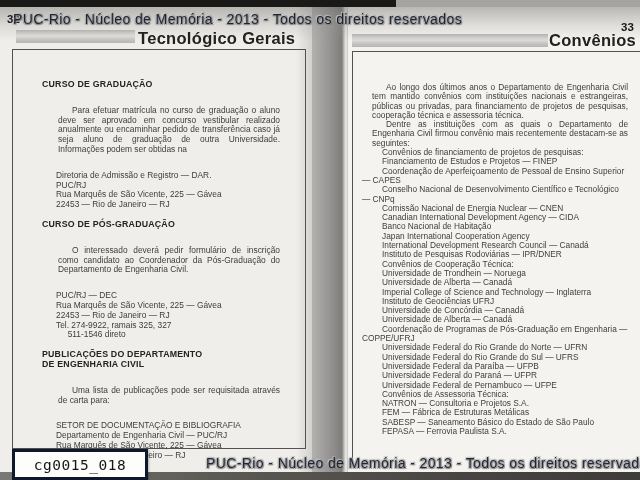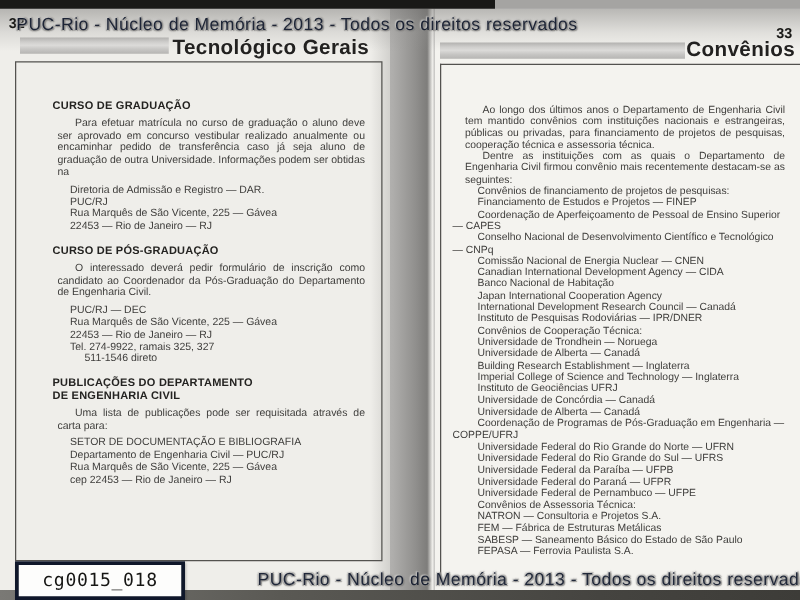--- a/index.html
+++ b/index.html
@@ -43,21 +43,21 @@
       opacity:.92;}
   .wm-top{left:13px;top:11px;}
   .wm-bottom{left:206px;top:455px;}
 
   
   .lcontent{position:absolute;left:42px;top:80px;width:254px;
             font-size:8.4px;line-height:9.8px;color:#3e3d3b;}
   .lcontent h3{font-size:8.8px;font-weight:bold;color:#242321;letter-spacing:.2px;
                margin:0 0 4px 0;white-space:pre-line;}
   .section{margin:0 0 10px 0;}
-  .lcontent p{margin:4px;text-indent:14px;text-align:justify;}
+  .lcontent p{margin:16px;text-indent:14px;text-align:justify;}
   .addr{margin-left:14px;white-space:pre-wrap;}
 
   
   .rcontent{position:absolute;left:362px;top:83px;width:266px;
             font-size:8.3px;line-height:9.3px;color:#3e3d3b;}
   .rcontent p{margin:0 0 0 10px;text-indent:14px;text-align:justify;}
   .rlist div{text-indent:20px;}
 
   
   .label-box{position:absolute;left:12px;top:449px;width:130px;height:25px;background:#fdfdfc;
@@ -117,21 +117,20 @@
         <div>Conselho Nacional de Desenvolvimento Científico e Tecnológico — CNPq</div>
         <div>Comissão Nacional de Energia Nuclear — CNEN</div>
         <div>Canadian International Development Agency — CIDA</div>
         <div>Banco Nacional de Habitação</div>
         <div>Japan International Cooperation Agency</div>
         <div>International Development Research Council — Canadá</div>
         <div>Instituto de Pesquisas Rodoviárias — IPR/DNER</div>
         <div>Convênios de Cooperação Técnica:</div>
         <div>Universidade de Trondhein — Noruega</div>
         <div>Universidade de Alberta — Canadá</div>
-        <div>Building Research Establishment — Inglaterra</div>
         <div>Imperial College of Science and Technology — Inglaterra</div>
         <div>Instituto de Geociências UFRJ</div>
         <div>Universidade de Concórdia — Canadá</div>
         <div>Universidade de Alberta — Canadá</div>
         <div>Coordenação de Programas de Pós-Graduação em Engenharia — COPPE/UFRJ</div>
         <div>Universidade Federal do Rio Grande do Norte — UFRN</div>
         <div>Universidade Federal do Rio Grande do Sul — UFRS</div>
         <div>Universidade Federal da Paraíba — UFPB</div>
         <div>Universidade Federal do Paraná — UFPR</div>
         <div>Universidade Federal de Pernambuco — UFPE</div>

